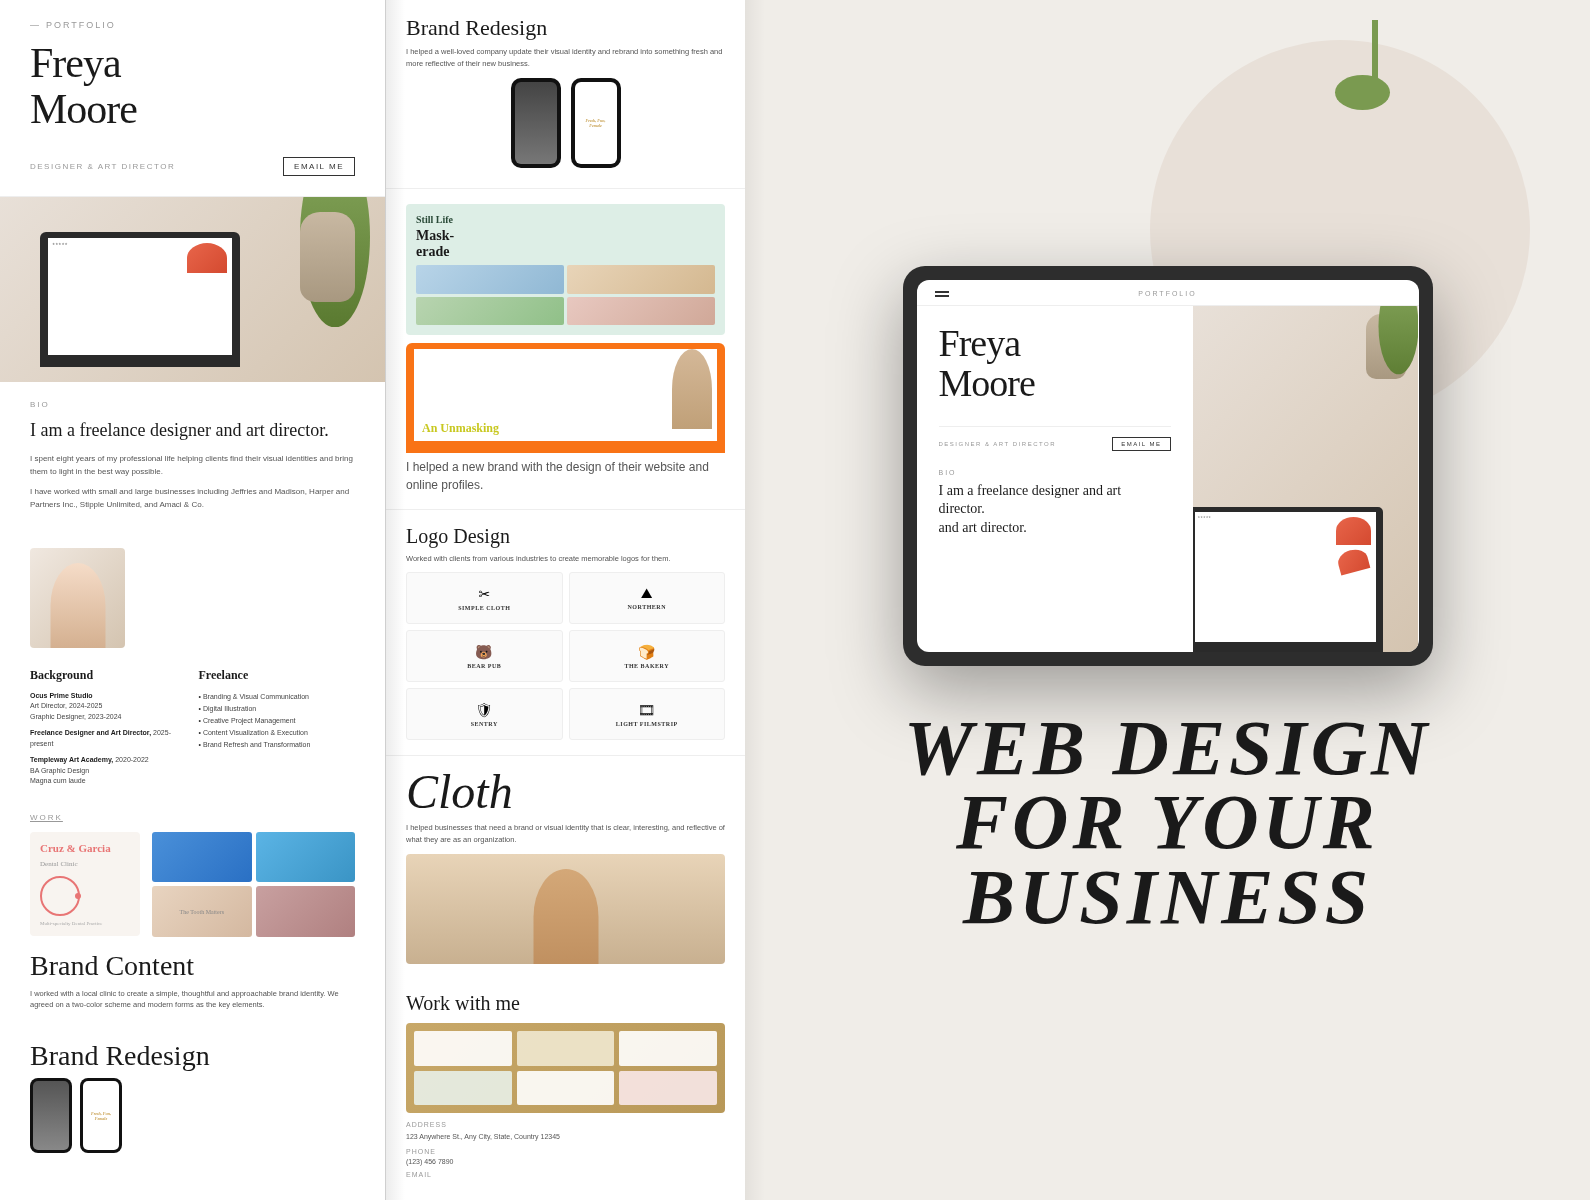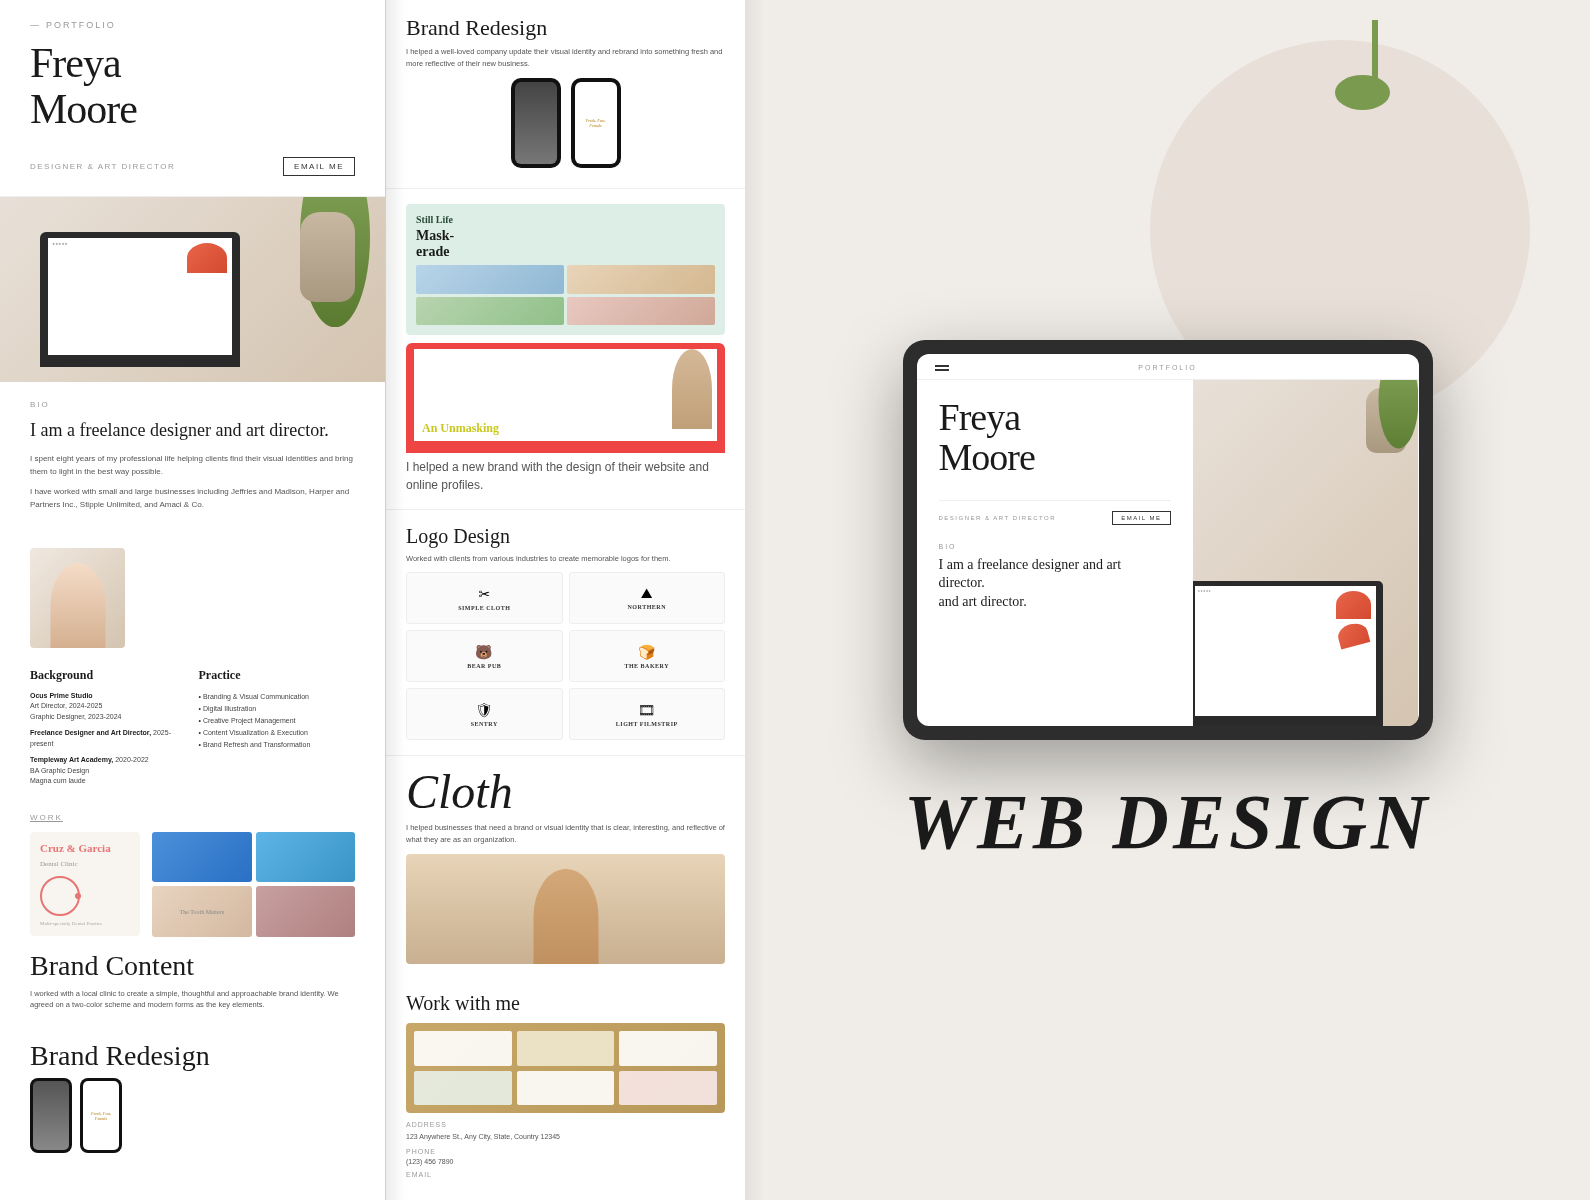--- a/index.html
+++ b/index.html
@@ -319,21 +319,21 @@
         </div>
         <div class="bg-item">
           <strong>Freelance Designer and Art Director,</strong> 2025-present
         </div>
         <div class="bg-item">
           <strong>Templeway Art Academy,</strong> 2020-2022<br>
           BA Graphic Design<br>Magna cum laude
         </div>
       </div>
       <div class="exp-col">
-        <div class="exp-title">Practice</div>
+        <div class="exp-title">Freelance</div>
         <div class="exp-item">Branding &amp; Visual Communication</div>
         <div class="exp-item">Digital Illustration</div>
         <div class="exp-item">Creative Project Management</div>
         <div class="exp-item">Content Visualization &amp; Execution</div>
         <div class="exp-item">Brand Refresh and Transformation</div>
       </div>
     </div>
 
     <div class="left-work">
       <div class="work-label">WORK</div>
@@ -410,21 +410,21 @@
         <div style="font-size:10px;font-weight:700;color:#2a4a38;margin-bottom:3px;">Still Life</div>
         <div style="font-size:14px;font-weight:700;color:#1a1a1a;margin-bottom:5px;">Mask-<br>erade</div>
         <div style="display:grid;grid-template-columns:1fr 1fr;gap:3px;height:60px;">
           <div style="background:linear-gradient(135deg,#b8d4e8,#90b8d4);border-radius:2px;"></div>
           <div style="background:linear-gradient(135deg,#e8d4b8,#d4b890);border-radius:2px;"></div>
           <div style="background:linear-gradient(135deg,#b8d4b0,#90c088);border-radius:2px;"></div>
           <div style="background:linear-gradient(135deg,#e8c8c0,#d0a898);border-radius:2px;"></div>
         </div>
       </div>
 
-      <div style="width:100%;height:110px;background:#ef4444;border-radius:6px 6px 0 0;position:relative;margin-bottom:5px;">
+      <div style="width:100%;height:110px;background:#f97316;border-radius:6px 6px 0 0;position:relative;margin-bottom:5px;">
         <div style="position:absolute;inset:6px 8px 12px;background:#fff;overflow:hidden;display:flex;align-items:flex-end;">
           <div style="font-size:12px;font-weight:700;color:#c8c820;padding:5px 8px;z-index:1;">An Unmasking</div>
           <div style="position:absolute;right:5px;top:0;width:40px;height:80px;background:linear-gradient(180deg,#d4b898,#c0a078);border-radius:50% 50% 0 0;"></div>
         </div>
       </div>
       <div style="font-family:Arial,sans-serif;font-size:12px;color:#555;line-height:1.5;">I helped a new brand with the design of their website and online profiles.</div>
     </div>
 
     <div class="center-section">
       <div style="font-size:20px;color:#1a1a1a;margin-bottom:5px;">Logo Design</div>
@@ -544,20 +544,21 @@
 
                 <div style="position:absolute;right:50px;bottom:80px;width:30px;height:22px;background:linear-gradient(135deg,#e8654a,#d44a30);border-radius:50% 50% 0 0;transform:rotate(-15deg);"></div>
               </div>
             </div>
           </div>
         </div>
       </div>
 
       <div style="position:relative;z-index:2;text-align:center;">
         <div style="font-size:78px;font-weight:900;color:#1a1a1a;letter-spacing:4px;line-height:0.95;text-transform:uppercase;font-style:italic;">WEB DESIGN</div>
+        <div style="font-size:78px;font-weight:900;color:#1a1a1a;letter-spacing:4px;line-height:0.95;text-transform:uppercase;font-style:italic;">FOR YOUR BUSINESS</div>
       </div>
 
     </div>
   </div>
 
   <div class="shadow-overlay-left"></div>
   <div class="shadow-overlay-center"></div>
 
 </div>
 

